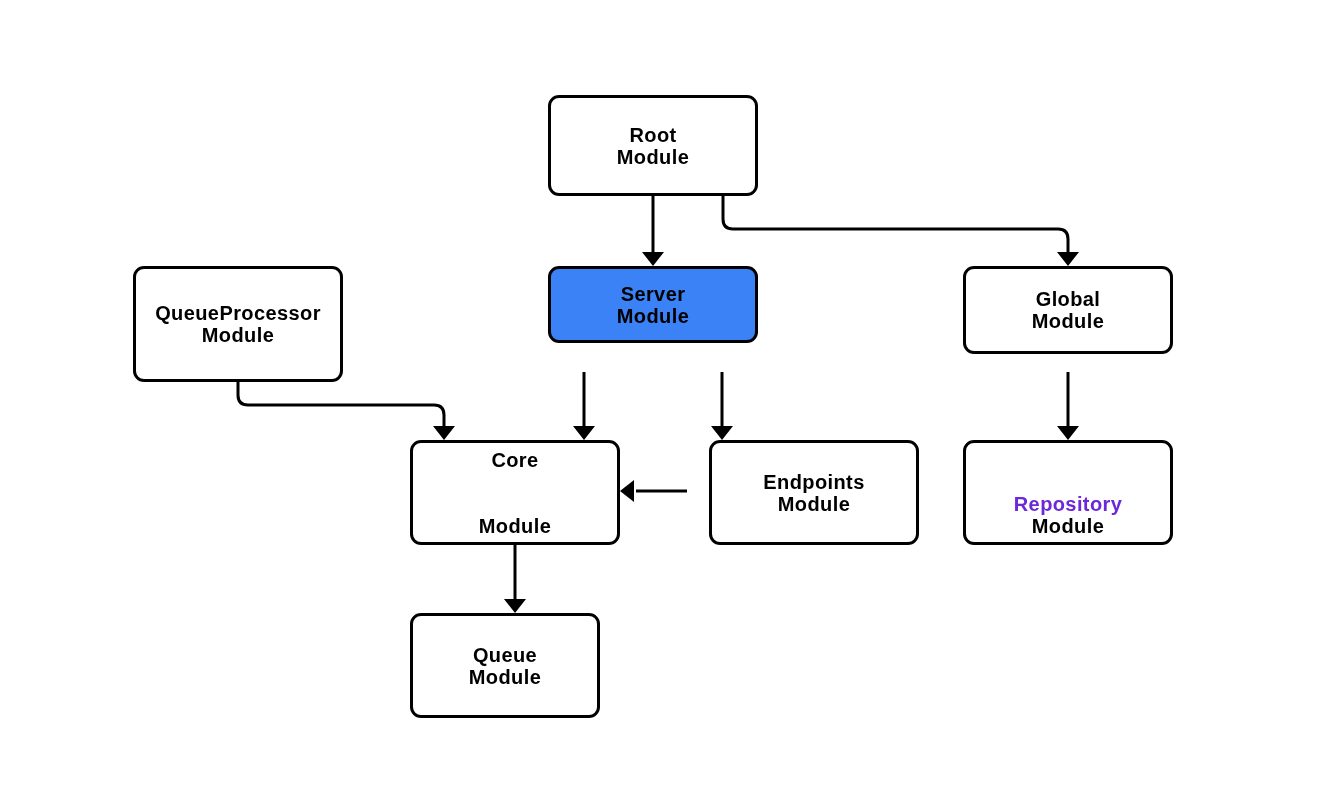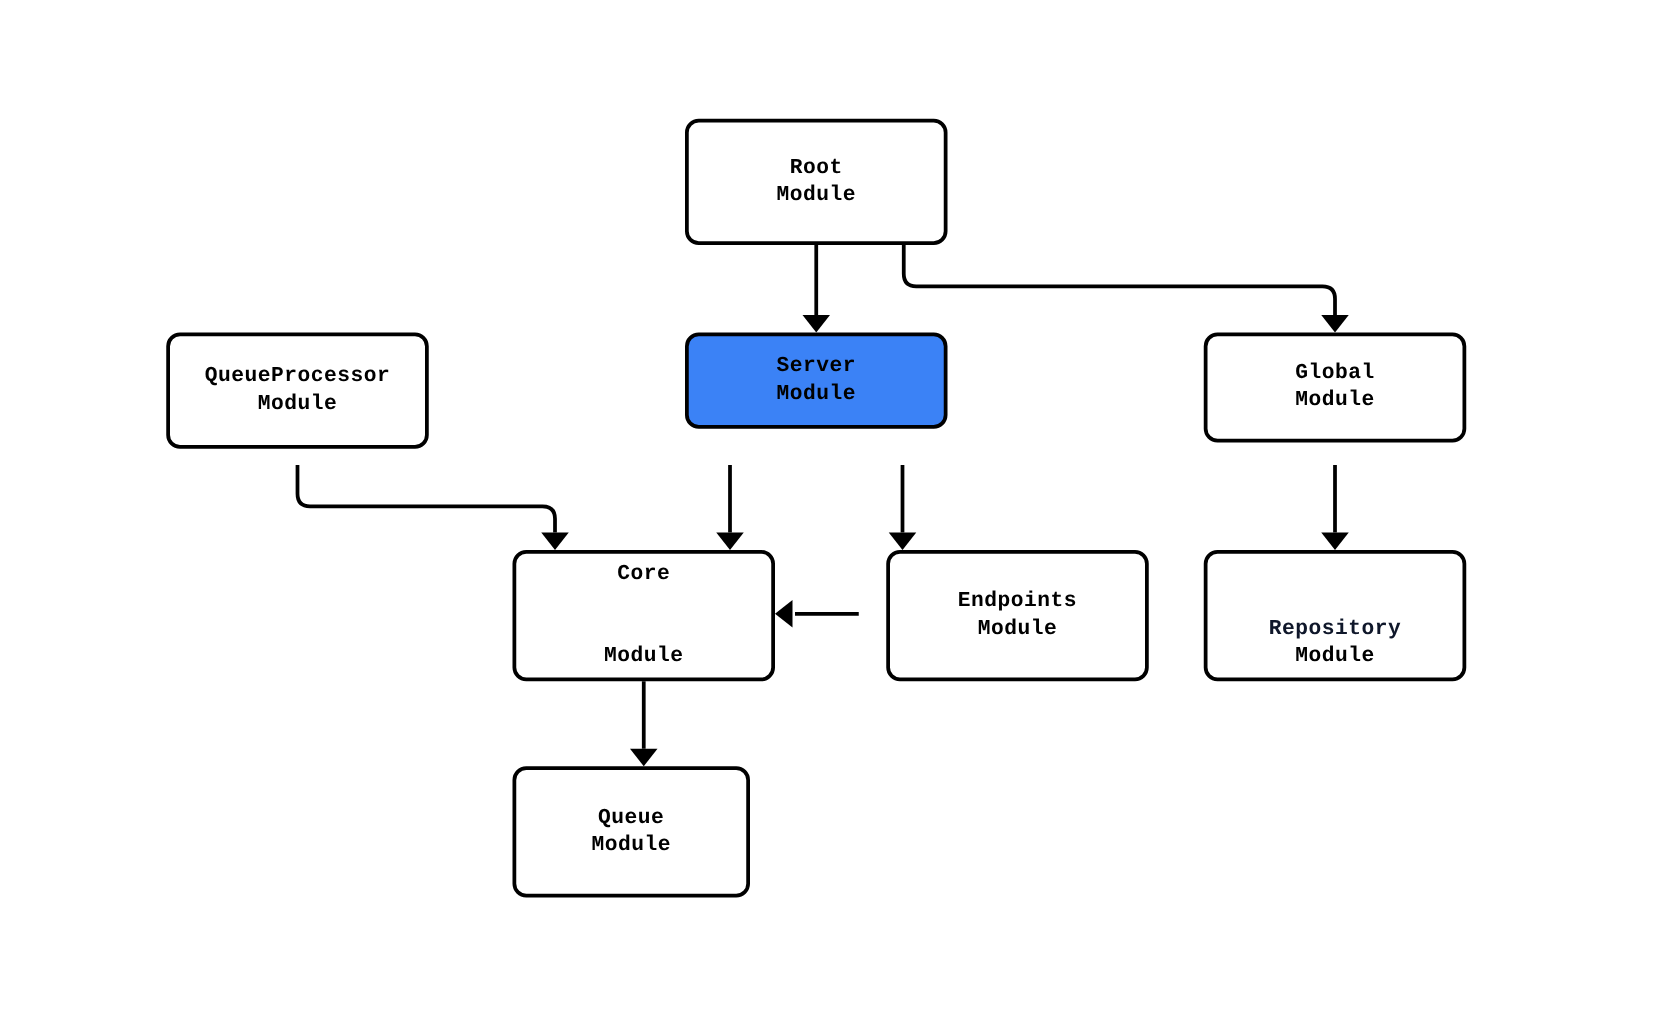--- a/index.html
+++ b/index.html
@@ -33,22 +33,22 @@
     background: #ffffff;
     border: 3px solid #000000;
     border-radius: 11px;
     display: flex;
     flex-direction: column;
     align-items: center;
     justify-content: center;
     z-index: 2;
   }
   .node-line {
-    font-family: Liberation Mono, monospace;
-    font-size: 17px;
+    font-family: Liberation Sans, sans-serif;
+    font-size: 20px;
     font-weight: bold;
     color: #000000;
     line-height: 22px;
     letter-spacing: 0.4px;
     white-space: pre;
     text-align: center;
   }
 </style>
 </head>
 <body>
@@ -76,42 +76,42 @@
         <polygon points="634,480 634,502 620,491"></polygon>
         <polygon points="504,599 526,599 515,613"></polygon>
       </g>
   </svg>
 
   <div id="nodes-layer">
       <div class="node" style="left: 548px; top: 95px; width: 210px; height: 101px; border-color: rgb(0, 0, 0); background: rgb(255, 255, 255); border-width: 3px; border-radius: 11px;">
         <div class="node-line" style="color: rgb(0, 0, 0);">Root</div>
         <div class="node-line" style="color: rgb(0, 0, 0);">Module</div>
       </div>
-      <div class="node" style="left: 133px; top: 266px; width: 210px; height: 93px; border-color: rgb(0, 0, 0); background: rgb(255, 255, 255); border-width: 3px; border-radius: 11px;">
+      <div class="node" style="left: 133px; top: 266px; width: 210px; height: 116px; border-color: rgb(0, 0, 0); background: rgb(255, 255, 255); border-width: 3px; border-radius: 11px;">
         <div class="node-line" style="color: rgb(0, 0, 0);">QueueProcessor</div>
         <div class="node-line" style="color: rgb(0, 0, 0);">Module</div>
       </div>
       <div class="node" style="left: 548px; top: 266px; width: 210px; height: 77px; border-color: rgb(0, 0, 0); background: #3b82f6; border-width: 3px; border-radius: 11px;">
         <div class="node-line" style="color: rgb(0, 0, 0);">Server</div>
         <div class="node-line" style="color: rgb(0, 0, 0);">Module</div>
       </div>
       <div class="node" style="left: 963px; top: 266px; width: 210px; height: 88px; border-color: rgb(0, 0, 0); background: rgb(255, 255, 255); border-width: 3px; border-radius: 11px;">
         <div class="node-line" style="color: rgb(0, 0, 0);">Global</div>
         <div class="node-line" style="color: rgb(0, 0, 0);">Module</div>
       </div>
       <div class="node" style="left: 410px; top: 440px; width: 210px; height: 105px; border-color: rgb(0, 0, 0); background: rgb(255, 255, 255); border-width: 3px; border-radius: 11px; gap: 44px;">
         <div class="node-line" style="color: rgb(0, 0, 0);">Core</div>
         <div class="node-line" style="color: rgb(0, 0, 0);">Module</div>
       </div>
       <div class="node" style="left: 687px; top: 440px; width: 210px; height: 105px; border-color: rgb(0, 0, 0); background: rgb(255, 255, 255); border-width: 3px; border-radius: 11px; margin-left: 22px;">
         <div class="node-line" style="color: rgb(0, 0, 0);">Endpoints</div>
         <div class="node-line" style="color: rgb(0, 0, 0);">Module</div>
       </div>
       <div class="node" style="left: 963px; top: 440px; width: 210px; height: 105px; border-color: rgb(0, 0, 0); background: rgb(255, 255, 255); border-width: 3px; border-radius: 11px;">
-        <div class="node-line" style="color: #0f172a; margin-top: 44px;">Repository</div>
+        <div class="node-line" style="color: #6d28d9; margin-top: 44px;">Repository</div>
         <div class="node-line" style="color: rgb(0, 0, 0);">Module</div>
       </div>
       <div class="node" style="left: 410px; top: 613px; width: 190px; height: 105px; border-color: rgb(0, 0, 0); background: rgb(255, 255, 255); border-width: 3px; border-radius: 11px;">
         <div class="node-line" style="color: rgb(0, 0, 0);">Queue</div>
         <div class="node-line" style="color: rgb(0, 0, 0);">Module</div>
       </div>
     </div>
 
 </div>
 

